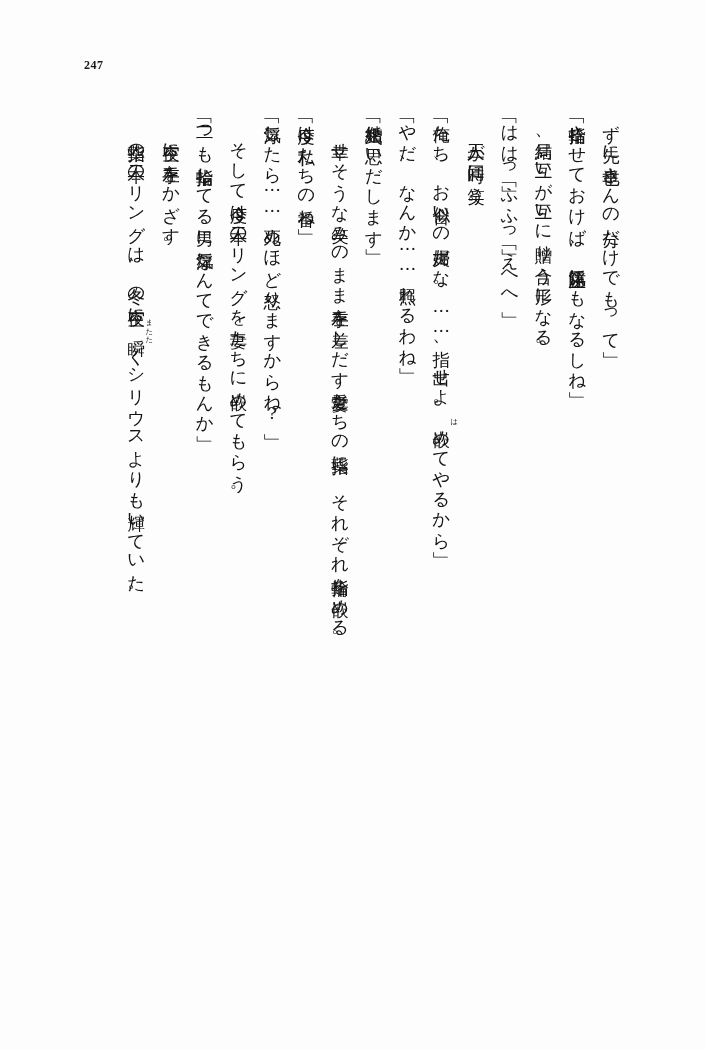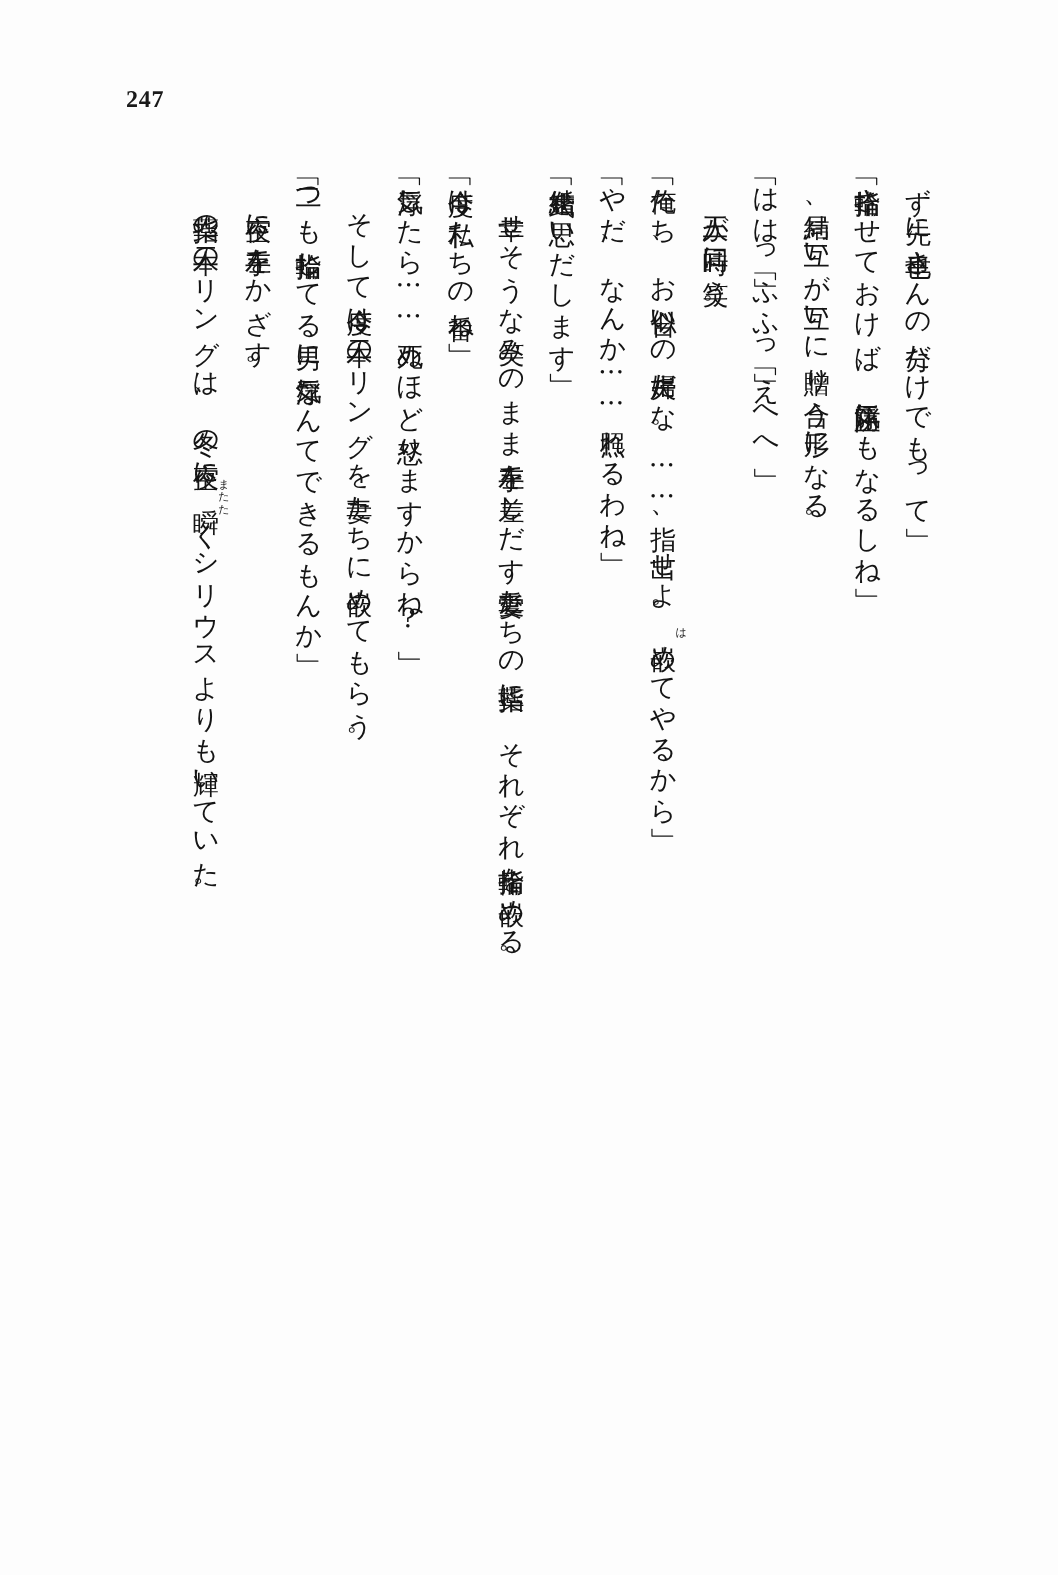--- a/index.html
+++ b/index.html
@@ -20,21 +20,21 @@
     position: absolute;
     inset: 0;
     background: #fdfdfd;
   }
 
   #page-number {
     position: absolute;
     top: 58px;
     left: 84px;
     font-family: "Liberation Serif", serif;
-    font-size: 16px;
+    font-size: 12px;
     font-weight: 700;
     letter-spacing: 0.5px;
     color: #1a1a1a;
   }
 
   #text-body {
     position: absolute;
     top: 112px;
     right: 78px;
     bottom: 92px;

